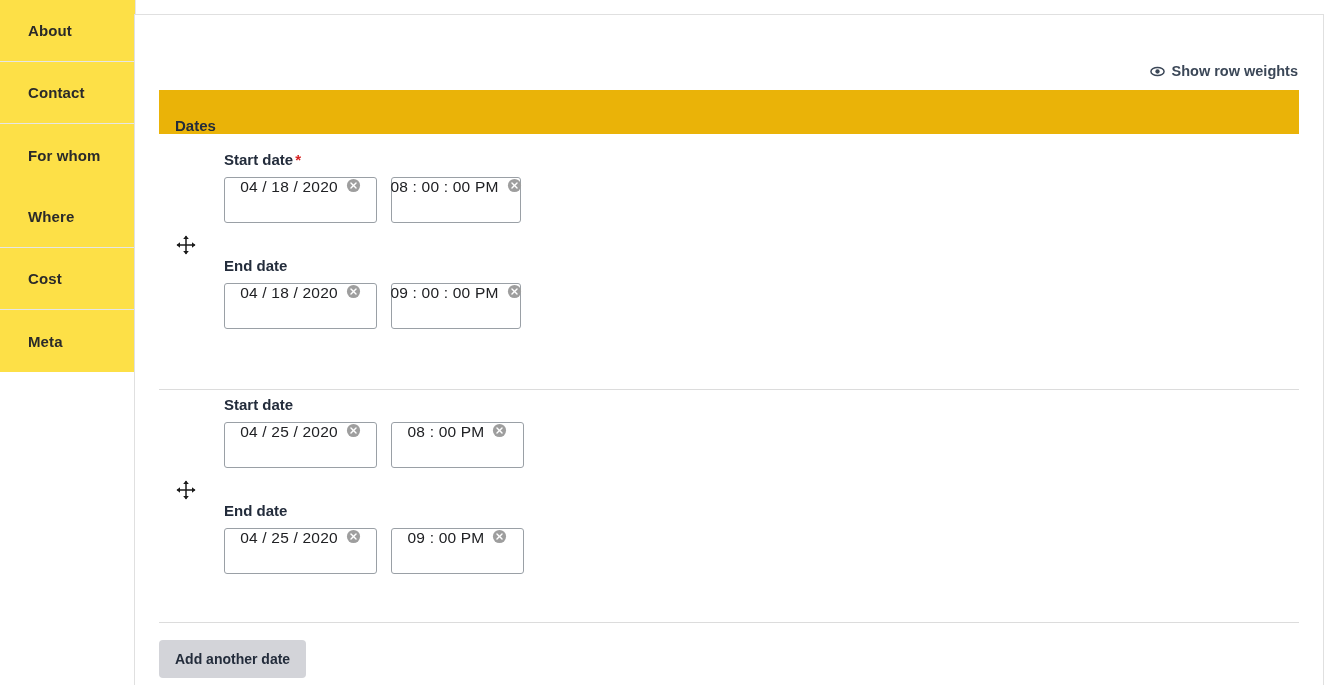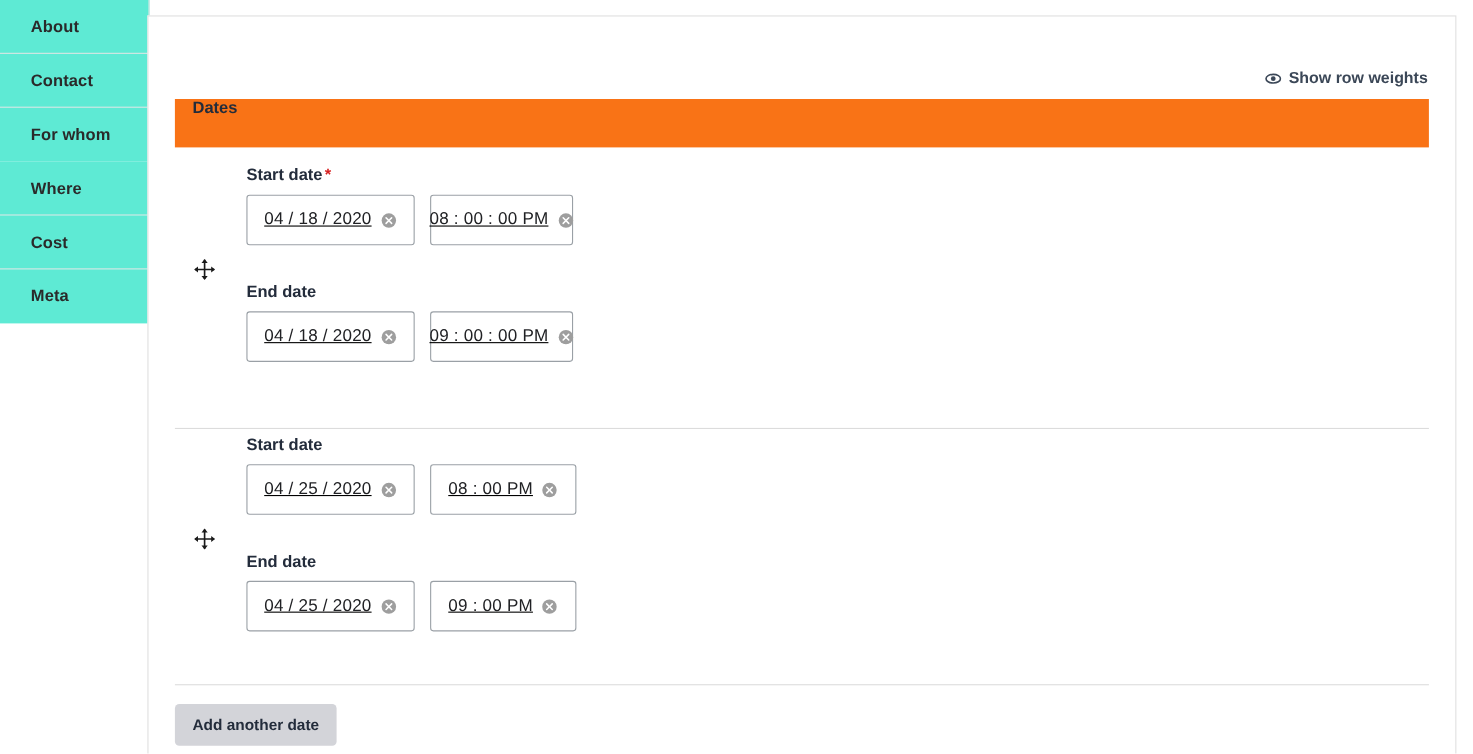--- a/index.html
+++ b/index.html
@@ -12,26 +12,26 @@
   }
   .page { position: relative; width: 1339px; height: 685px; overflow: hidden; }
 
   
   .sidebar {
     position: absolute; left: 0; top: 0;
     width: 136px; height: 685px;
   }
   .tab {
     position: relative;
-    height: 49px;
+    height: 62px;
     display: flex; align-items: center;
     padding-left: 28px;
     border-bottom: 1px solid #e6e6e6;
     border-right: 1px solid #e6e6e6;
-    background: #5eead4;
+    background: #fde047;
     cursor: pointer;
   }
   .tab:last-child { border-bottom: none; }
   .tab-label {
     font-size: 15px; font-weight: bold; color: #2a2a2a;
     letter-spacing: 0.1px; white-space: nowrap;
   }
   .tab.is-active {
     border-left: 4px solid #0d56cc;
     padding-left: 24px;
@@ -60,22 +60,22 @@
   .eye-icon { display: block; width: 15px; height: 15px; }
   .row-weights-label {
     font-size: 14.5px; font-weight: bold; color: #3b4757;
     white-space: nowrap;
   }
 
   
   .section-header {
     position: absolute; left: 24px; top: 75px;
     width: 1140px; height: 44px;
-    background: #f97316;
-    display: flex; align-items: flex-start;
+    background: #eab308;
+    display: flex; align-items: flex-end;
     padding-left: 16px;
   }
   .section-header-title {
     font-size: 15px; font-weight: bold; color: #232c3b;
   }
 
   
   .group { position: absolute; left: 0; width: 100%; }
   .group-1 { top: 136px; }
   .group-2 { top: 381px; }
@@ -97,25 +97,24 @@
   }
   .req { color: #d72222; font-weight: bold; margin-left: 2px; }
 
   .inputs-row { display: flex; gap: 14px; }
 
   .date-input, .time-input {
     height: 46px;
     border: 1px solid #9aa0a6;
     border-radius: 3px;
     background: #ffffff;
-    display: flex; align-items: center; justify-content: center;
+    display: flex; justify-content: center;
     gap: 8px;
     padding: 0 14px;
     cursor: text;
-    text-decoration: underline;
   }
   .date-input { width: 153px; }
   .time-input.has-seconds { width: 130px; }
   .time-input.no-seconds  { width: 133px; }
 
   .field-text {
     font-size: 15.5px; color: #202124;
     white-space: nowrap; letter-spacing: 0.2px;
   }
   .clear-icon { flex: 0 0 auto; display: block; width: 15px; height: 15px; }

